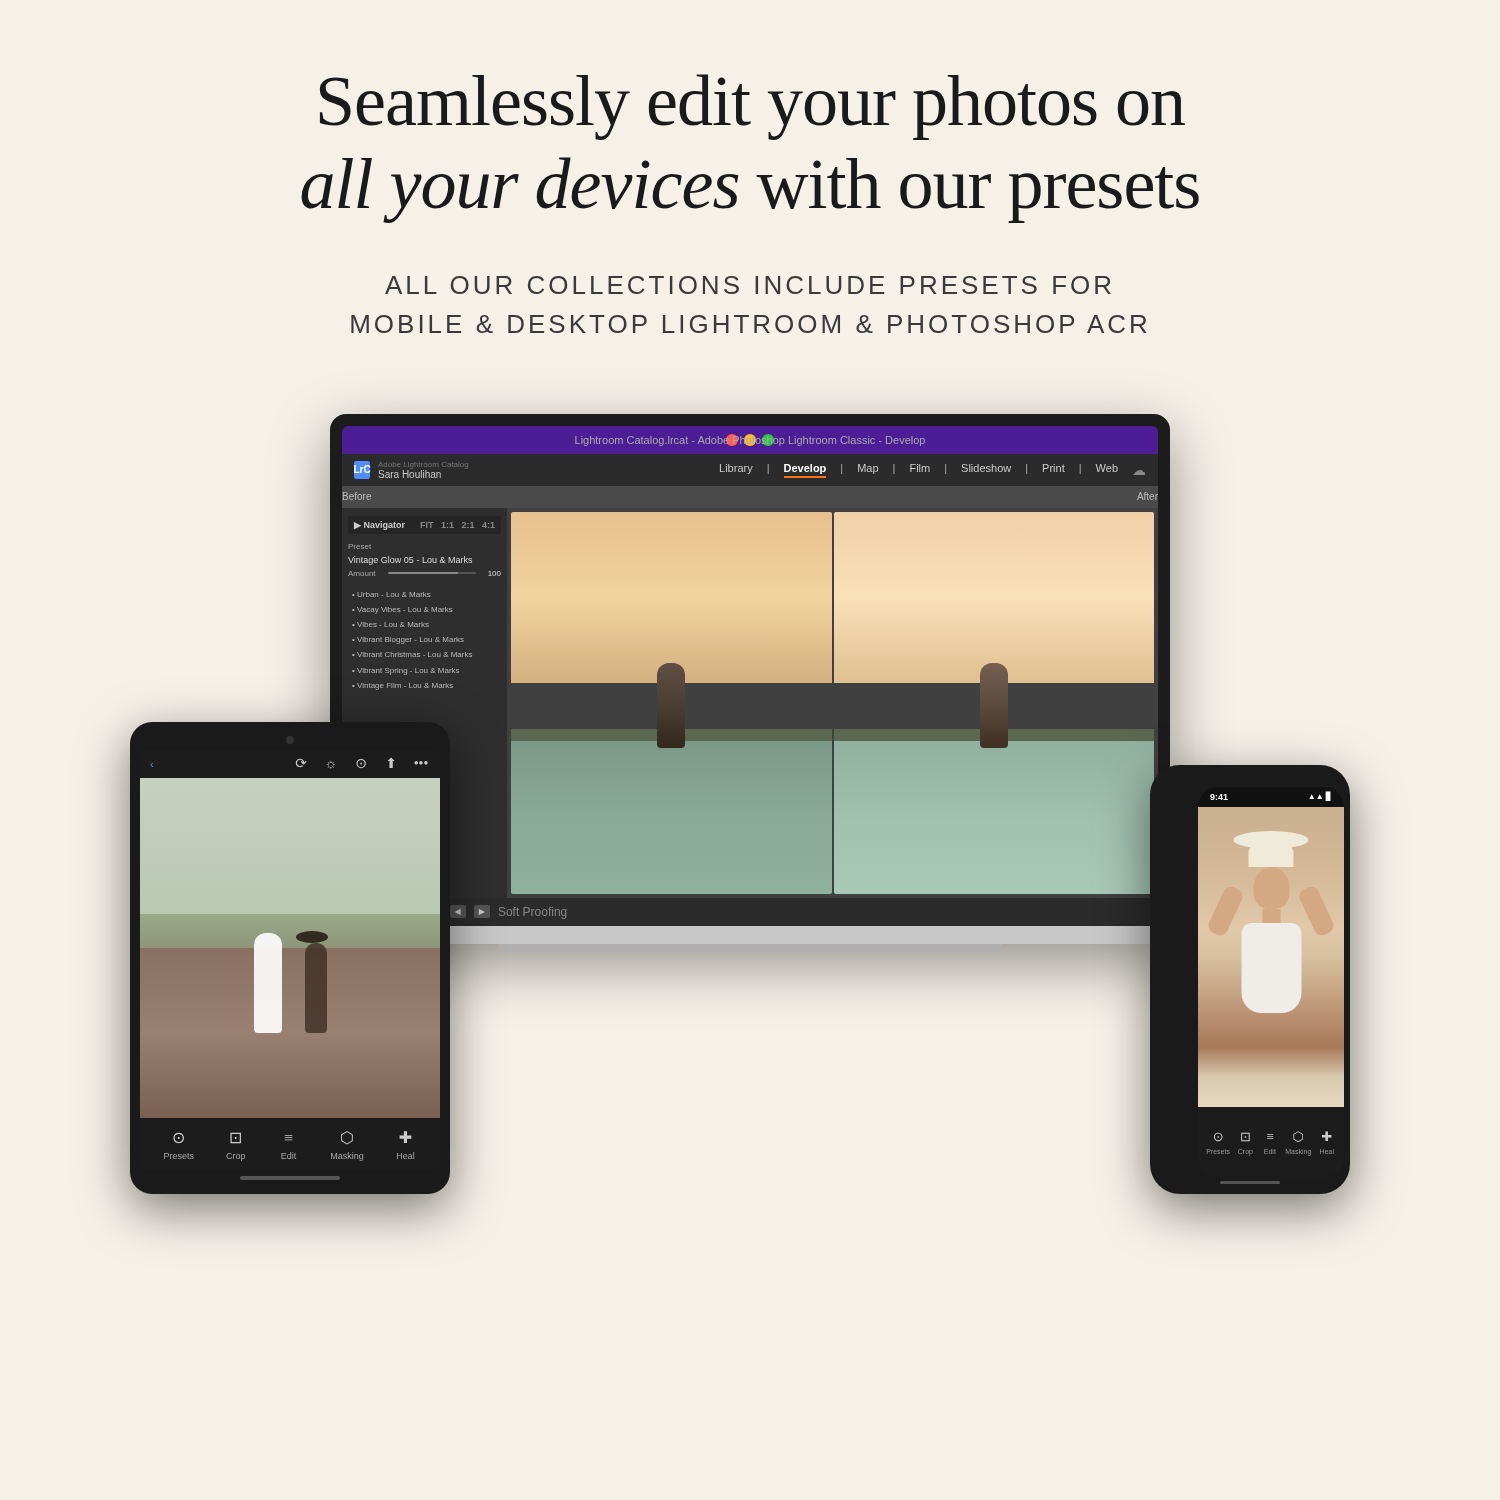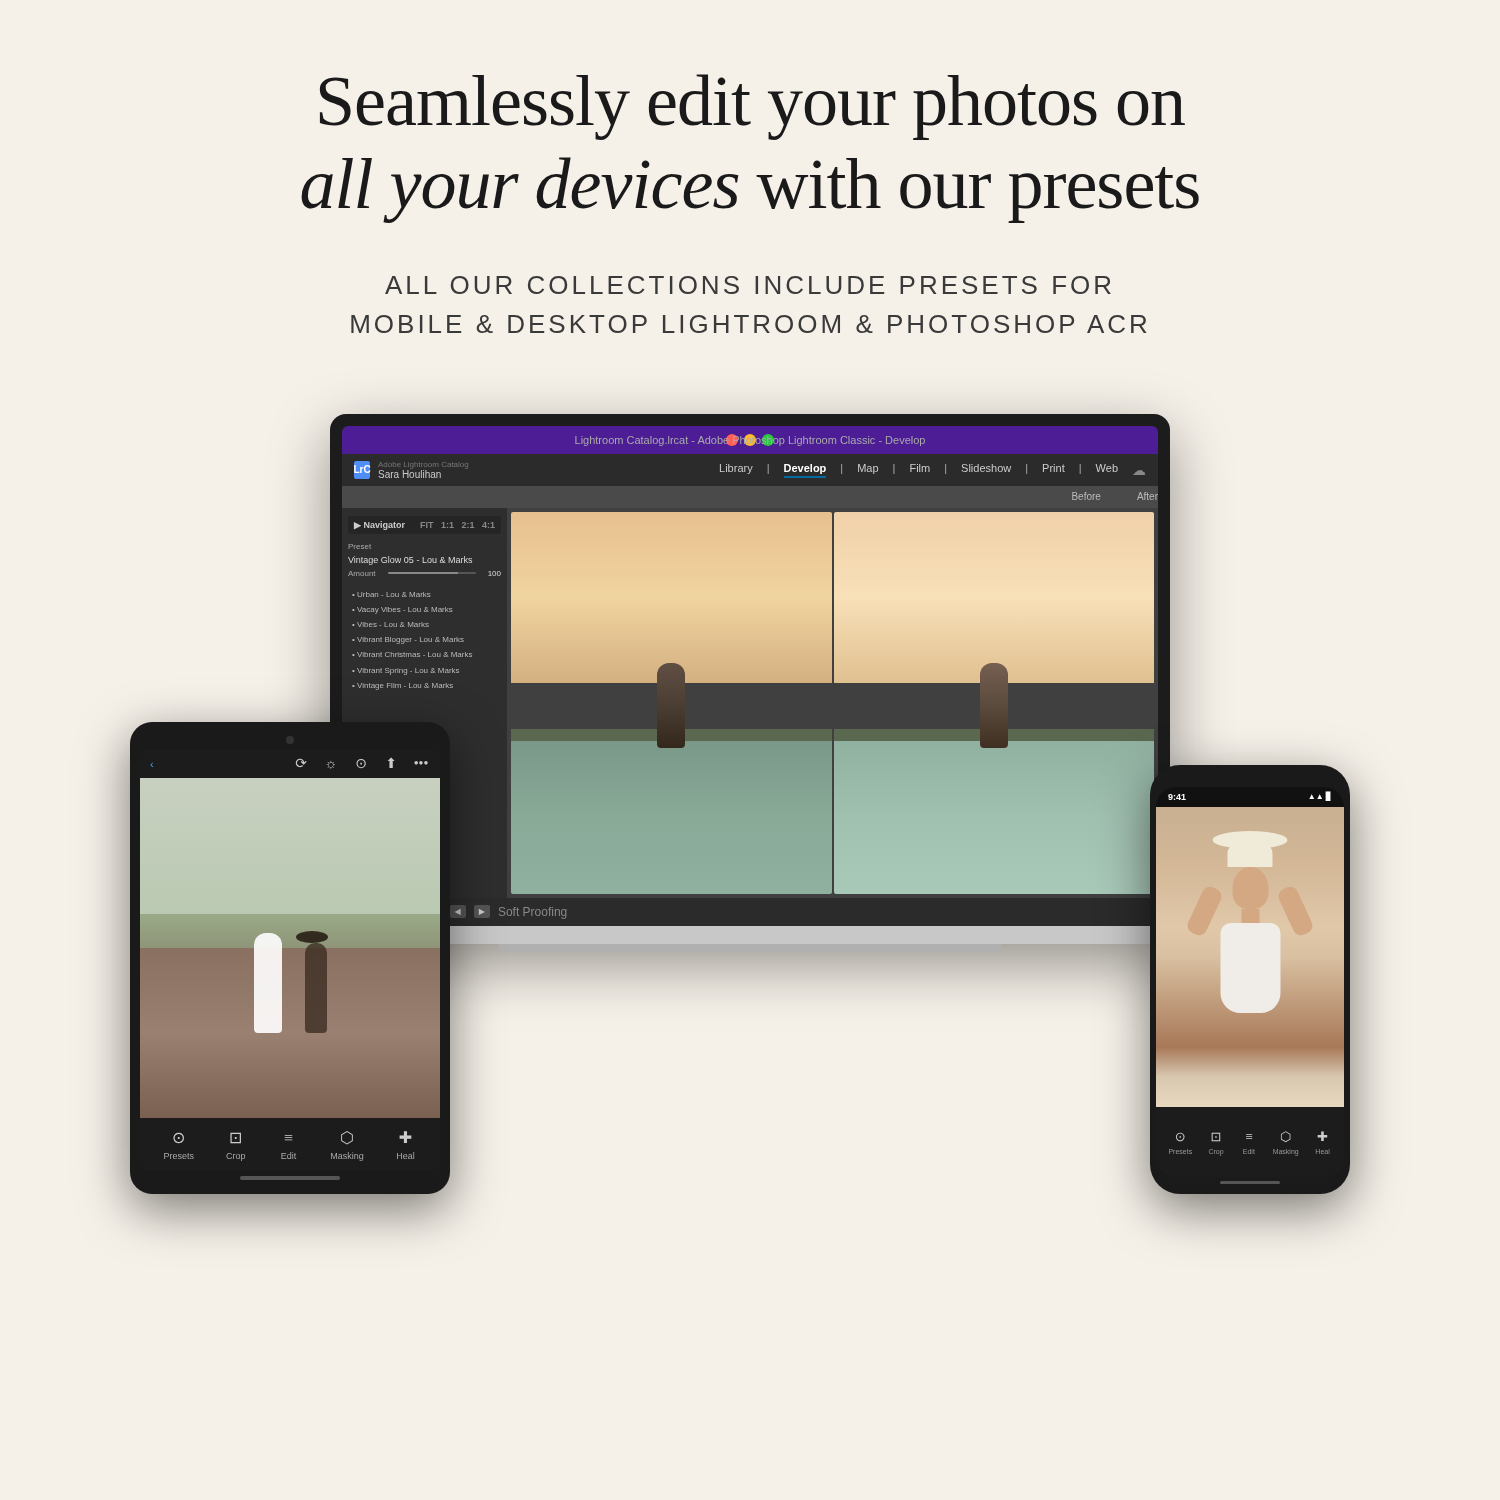--- a/index.html
+++ b/index.html
@@ -150,29 +150,29 @@
 
     .lr-nav {
       display: flex;
       gap: 14px;
       color: #ccc;
       font-size: 11px;
       font-family: Arial;
     }
 
     .lr-nav span { cursor: default; }
-    .lr-nav .active { color: white; font-weight: bold; border-bottom: 2px solid #0369a1; padding-bottom: 2px; }
+    .lr-nav .active { color: white; font-weight: bold; border-bottom: 2px solid #f97316; padding-bottom: 2px; }
 
     .lr-before-after-bar {
       background: #4a4a4a;
       height: 22px;
       display: flex;
       align-items: center;
-      justify-content: flex-end;
-      gap: 36px;
+      justify-content: space-between;
+      gap: 20px;
       font-family: Arial;
       font-size: 10px;
       color: #bbb;
     }
 
     .lr-main {
       display: flex;
       height: 390px;
     }
 
@@ -443,20 +443,21 @@
       margin: 0 auto 4px;
       position: relative;
       z-index: 5;
     }
 
     .phone-screen {
       background: #222;
       border-radius: 20px;
       overflow: hidden;
       height: 390px;
+      margin-left: 42px;
     }
 
     .phone-statusbar {
       background: #111;
       height: 20px;
       display: flex;
       align-items: center;
       justify-content: space-between;
       padding: 0 12px;
     }

